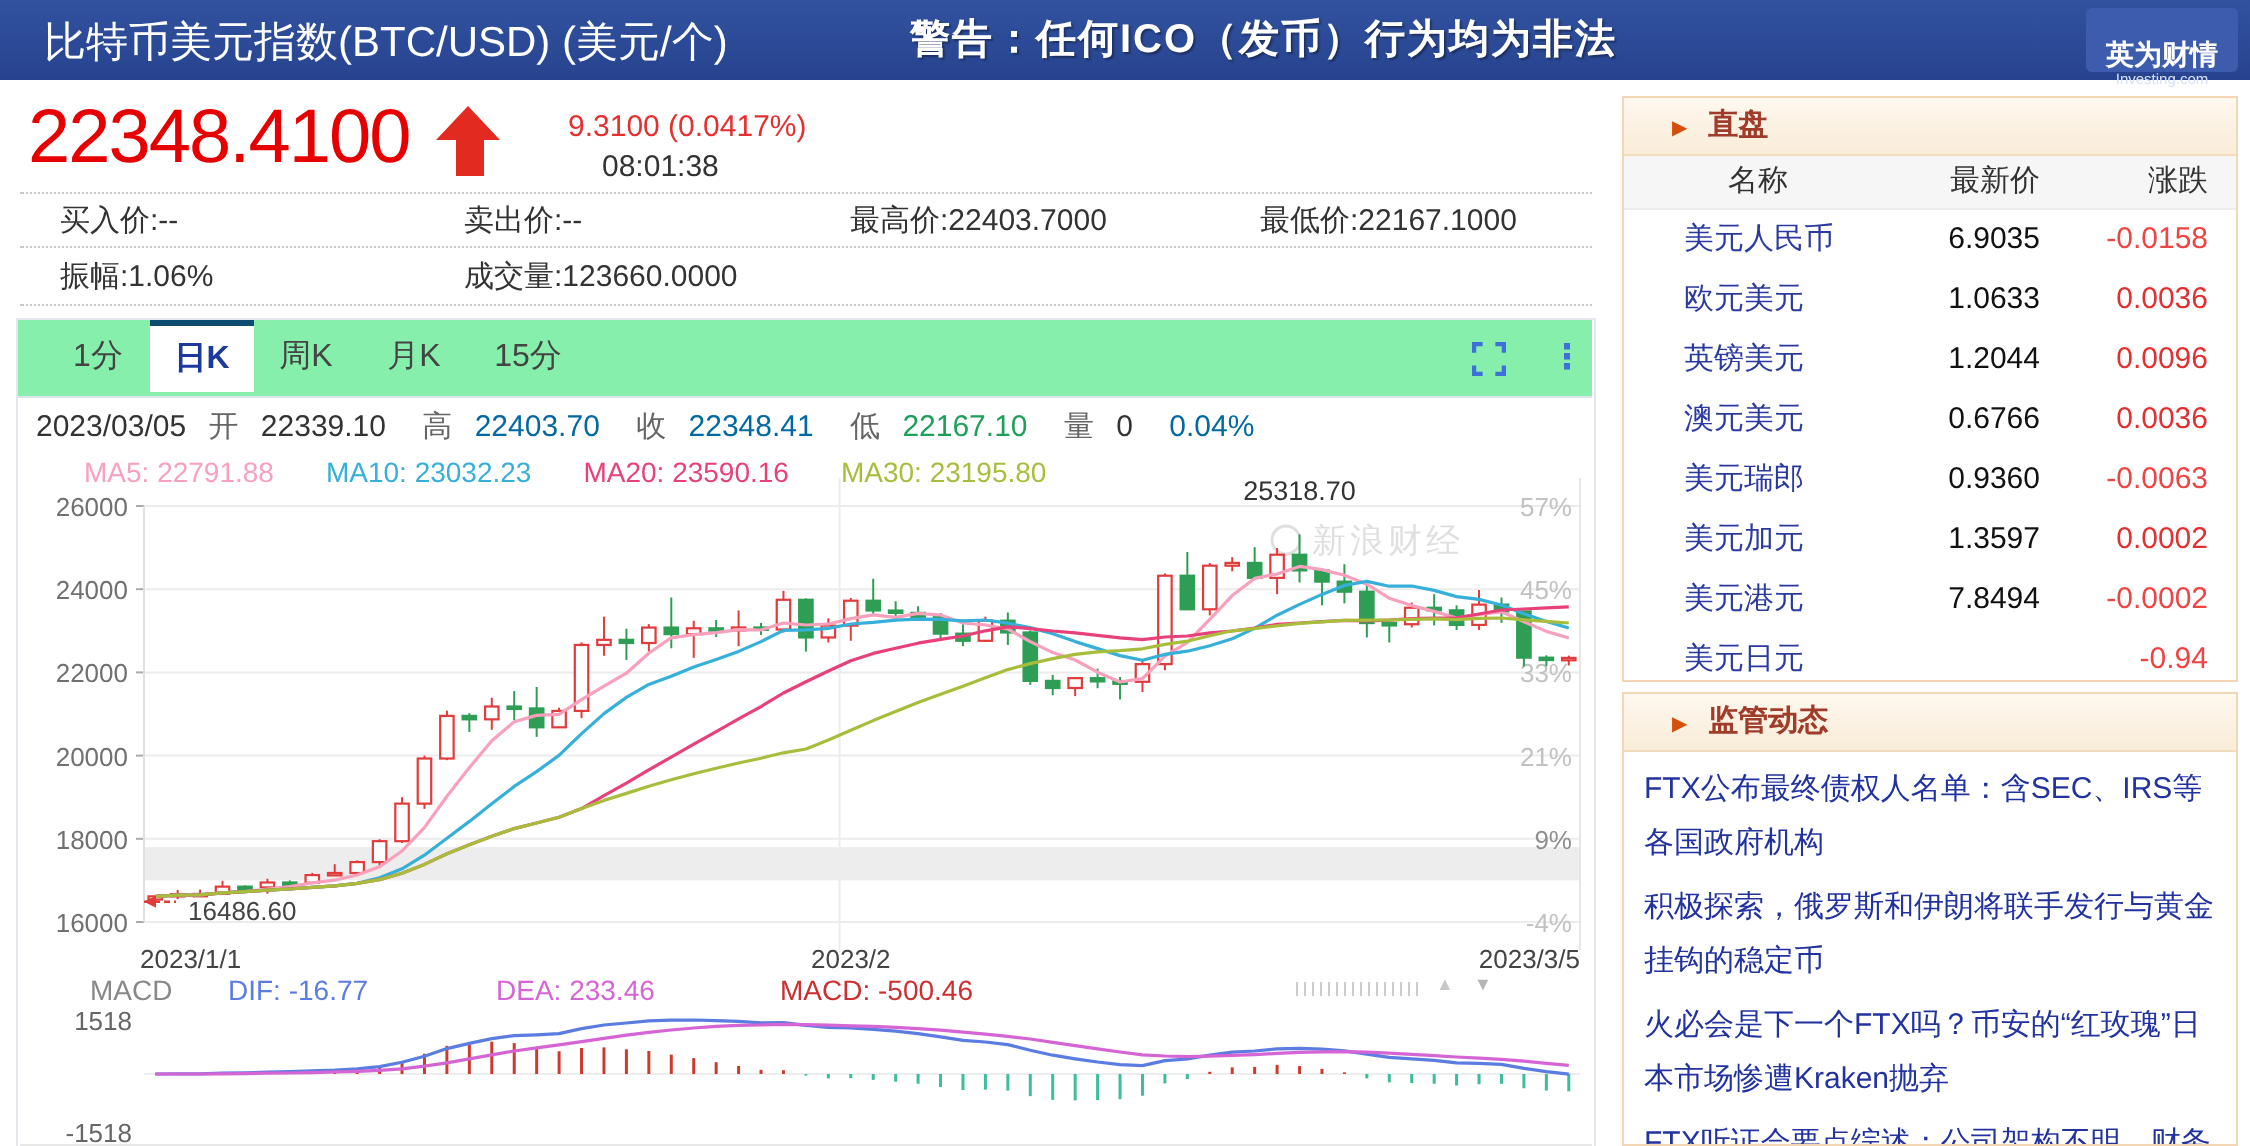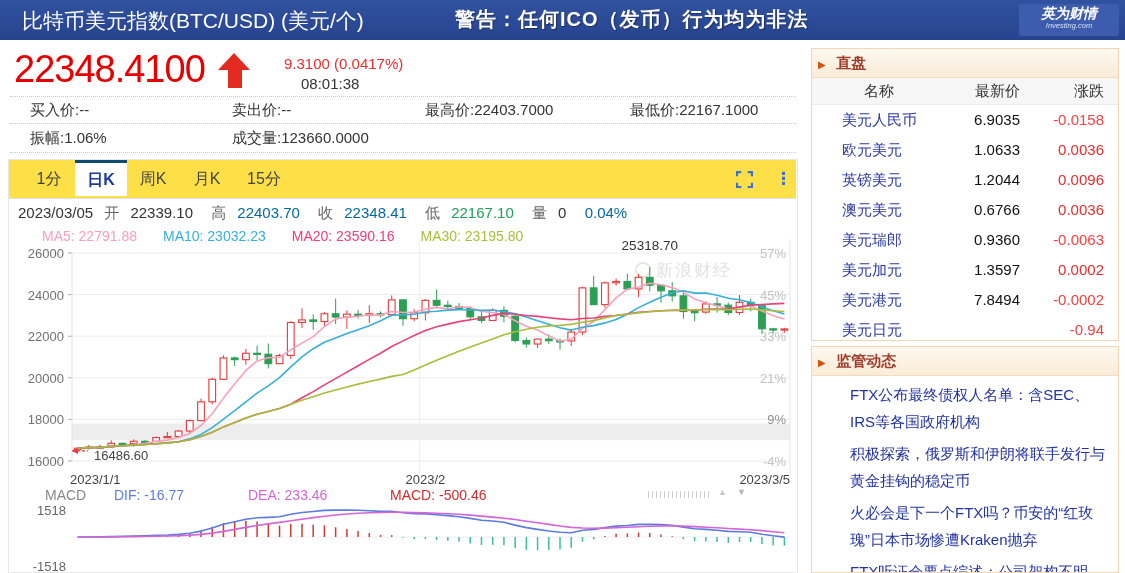--- a/index.html
+++ b/index.html
@@ -3,21 +3,21 @@
 <meta charset="utf-8">
 <style>
   html,body{margin:0;padding:0;background:#fff;}
   .page{position:relative;width:1125px;height:573px;overflow:hidden;background:#fff;
         font-family:"Liberation Sans","DejaVu Sans",sans-serif;color:#333;}
 
   
   .topbar{position:absolute;left:0;top:0;width:1125px;height:40px;background:linear-gradient(#31529f,#27438f);}
   .tb-title{position:absolute;left:22px;top:7px;font-size:21px;color:#fff;}
   .tb-warning{position:absolute;left:455px;top:6px;font-size:20px;color:#fff;font-weight:bold;letter-spacing:1px;text-shadow:1px 1px 1px rgba(0,0,0,.35);}
-  .tb-logo{position:absolute;right:6px;top:4px;width:100px;height:32px;background:#3d5cae;border-radius:3px;text-align:center;padding-top:1px;box-sizing:border-box;font-style:italic;}
+  .tb-logo{position:absolute;right:6px;top:4px;width:76px;height:32px;background:#3d5cae;border-radius:3px;text-align:center;padding-top:15px;box-sizing:border-box;}
   .tb-logo .l1{display:block;font-size:14px;font-weight:bold;color:#fff;line-height:16px;}
   .tb-logo .l2{display:block;font-size:7.5px;color:#d9e2f5;line-height:9px;}
 
   
   .big-price{position:absolute;left:14px;top:48px;font-size:38px;font-weight:normal;color:#e60000;letter-spacing:-1px;}
   .up-arrow{position:absolute;left:218px;top:53px;width:34px;height:38px;}
   .up-arrow .tri{width:0;height:0;border-left:16px solid transparent;border-right:16px solid transparent;border-bottom:17px solid #e32a20;}
   .up-arrow .stem{width:14px;height:18px;background:#e32a20;margin:0 auto;}
   .chg{position:absolute;left:284px;top:55px;font-size:15px;color:#e53030;}
   .tm{position:absolute;left:301px;top:75px;font-size:15px;color:#333;}
@@ -25,21 +25,21 @@
   .sep{position:absolute;left:10px;width:786px;border-bottom:1px dotted #c9c9c9;}
   .qrow{position:absolute;left:0;width:800px;height:24px;font-size:15px;}
   .qf{position:absolute;top:0;white-space:nowrap;}
   .qf .ql{color:#333;}
   .qf .qv{color:#333;}
   .qrow .qf:nth-child(1){left:30px}.qrow .qf:nth-child(2){left:232px}
   .qrow .qf:nth-child(3){left:425px}.qrow .qf:nth-child(4){left:630px}
 
   
   .main-panel{position:absolute;left:8px;top:159px;width:788px;height:414px;border:1px solid #e4e8ee;border-bottom:none;}
-  .tabbar{position:absolute;left:9px;top:160px;width:787px;height:38px;background:#fde047;border-bottom:1px solid #dde4ee;}
+  .tabbar{position:absolute;left:9px;top:160px;width:787px;height:38px;background:#86efac;border-bottom:1px solid #dde4ee;}
   .tab{position:absolute;top:0;height:38px;line-height:38px;width:52px;text-align:center;font-size:16px;color:#444;cursor:pointer;}
   .tab.active{background:#fff;border-top:3px solid #0c4a6e;height:36px;line-height:34px;color:#1c3a9e;box-sizing:border-box;font-weight:bold;}
   .tab:nth-child(1){left:14px}.tab:nth-child(2){left:66px}.tab:nth-child(3){left:118px}
   .tab:nth-child(4){left:172px}.tab:nth-child(5){left:226px;width:58px}
   .tab-fs{position:absolute;left:727px;top:11px;cursor:pointer;}
   .tab-dots{position:absolute;left:766px;top:8px;font-size:17px;font-weight:bold;color:#3f6fd8;cursor:pointer;line-height:22px;}
 
   .ohlc{position:absolute;left:18px;top:204px;font-size:15px;white-space:nowrap;}
   .ohlc span{margin-right:7px;}
   .lab{color:#666;}
@@ -57,36 +57,36 @@
   .macd{position:absolute;left:10px;top:503px;}
 
   .mini-scroll{position:absolute;left:648px;top:491px;width:64px;height:7px;
      background-image:repeating-linear-gradient(90deg,#ccc 0 1px,transparent 1px 4px);
      background-size:100% 1px;background-repeat:repeat-y;background-position:0 0,0 3px,0 6px;cursor:ew-resize;}
   .mini-up{position:absolute;left:718px;top:487px;font-size:9px;color:#c8c8c8;cursor:pointer;}
   .mini-dn{position:absolute;left:737px;top:487px;font-size:9px;color:#b5b5b5;cursor:pointer;}
 
   
   .sbox{position:absolute;left:811px;width:308px;border:1px solid #f3d7b4;box-sizing:border-box;background:#fff;}
-  .sbox-h{height:28px;line-height:28px;background:linear-gradient(#fef8ef,#f9ecd8);border-bottom:1px solid #f3dcbc;padding-left:6px;}
+  .sbox-h{height:28px;line-height:28px;background:linear-gradient(#fef8ef,#f9ecd8);border-bottom:1px solid #f3dcbc;padding-left:24px;}
   .sbox-h .arr{color:#d4500a;font-size:10px;margin-right:6px;}
   .sbox-h .t{color:#a03c2a;font-size:15px;font-weight:bold;cursor:pointer;}
   .box-fx{top:48px;height:293px;}
   .fx-head{display:flex;height:26px;line-height:26px;background:#f6f6f6;border-bottom:1px solid #ececec;font-size:15px;color:#333;padding:0 14px 0 30px;}
   .fx-head .c1{flex:1;text-indent:22px;}
   .fx-head .c2{width:96px;text-align:right;}
   .fx-head .c3{width:84px;text-align:right;}
   .fx-row{display:flex;height:30px;line-height:30px;font-size:15px;padding:0 14px 0 30px;}
   .fx-row .n{flex:1;color:#2b3a9e;cursor:pointer;}
   .fx-row .p{width:96px;text-align:right;color:#111;}
   .fx-row .c{width:84px;text-align:right;}
   .d-up{color:#e23030;}.d-down{color:#ef4444;}
   .box-news{top:346px;height:227px;overflow:hidden;}
   .news-list{padding:5px 10px 0 10px;}
-  .news-item{font-size:15px;line-height:27px;color:#2233a0;margin-bottom:5px;cursor:pointer;margin-left:28px;}
+  .news-item{font-size:15px;line-height:27px;color:#2233a0;margin-bottom:5px;cursor:pointer;}
 </style>
 </head>
 <body>
 
 <div class="page">
 
   <div class="topbar">
     <div class="tb-title">比特币美元指数(BTC/USD) (美元/个)</div>
     <div class="tb-warning">警告：任何ICO（发币）行为均为非法</div>
     <div class="tb-logo">

